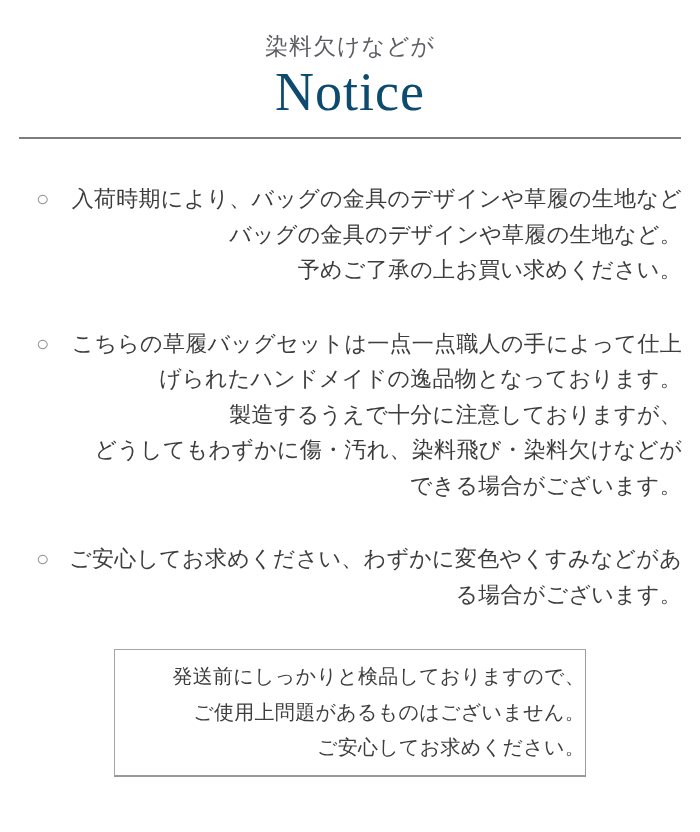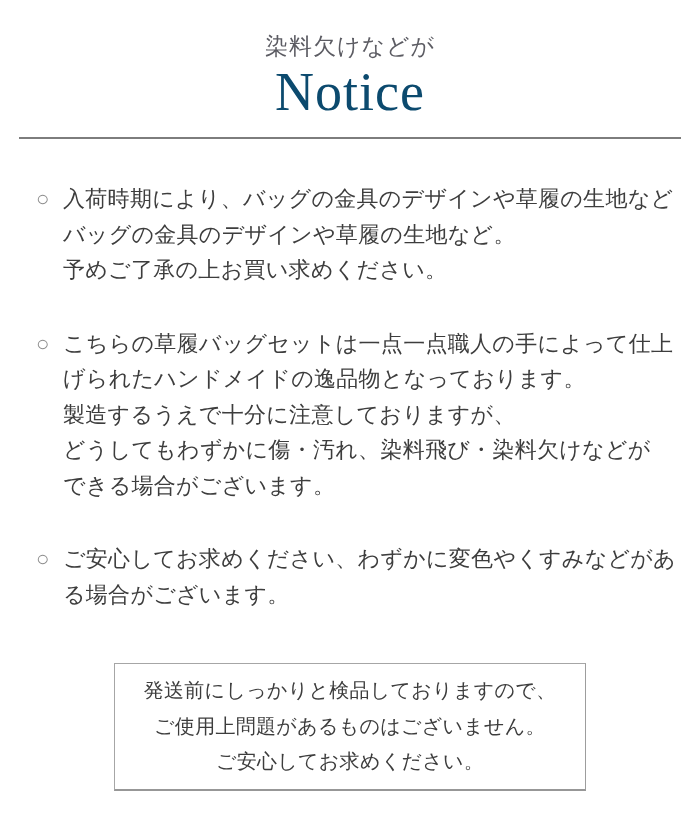--- a/index.html
+++ b/index.html
@@ -57,26 +57,26 @@
   .note:first-child { margin-top: 42px; }
   .note + .note { margin-top: 38px; }
   .bullet {
     position: absolute;
     left: 36px;
     top: 0;
     color: #8d8d8d;
     font-size: 22px;
     line-height: 35.5px;
   }
-  .note-line { white-space: nowrap; }
+  .note-line { white-space: nowrap; text-align: right; }
 
   
   .assurance-box {
     width: 470px;
-    margin: 51px auto 0 auto;
+    margin: 37px auto 0 auto;
     border: 1px solid #a6a6a6;
     border-bottom: 2px solid #979797;
     border-right-color: #9d9d9d;
     padding: 9px 0;
     text-align: center;
     font-size: 20px;
     line-height: 35.5px;
     letter-spacing: 0.3px;
     color: #3d3d3d;
     box-sizing: content-box;

